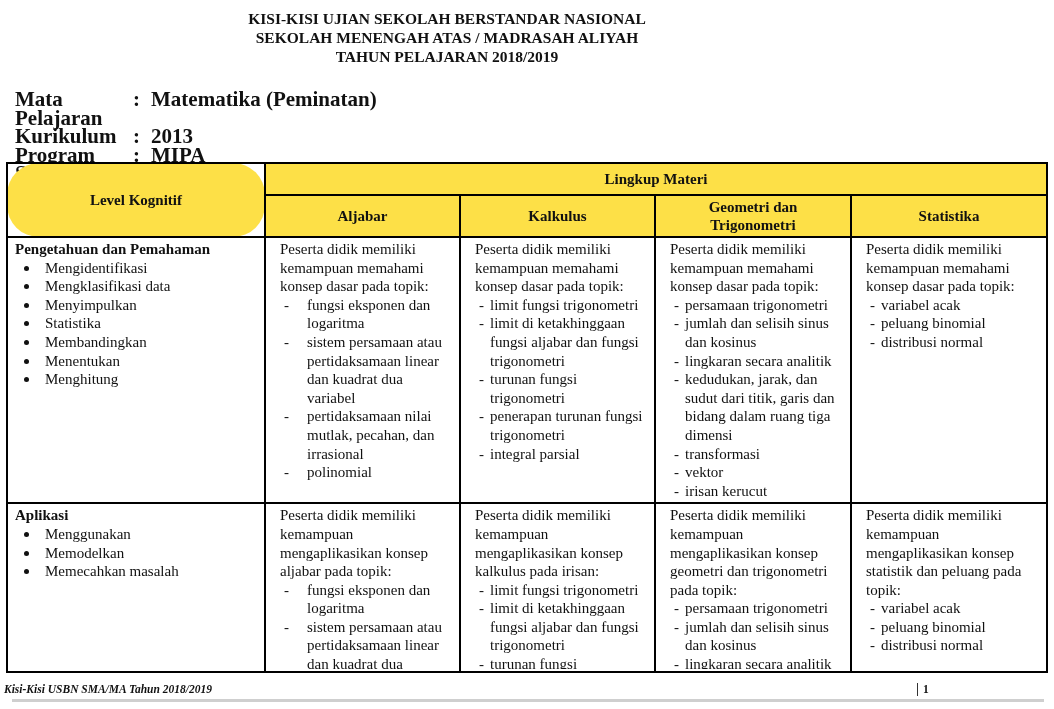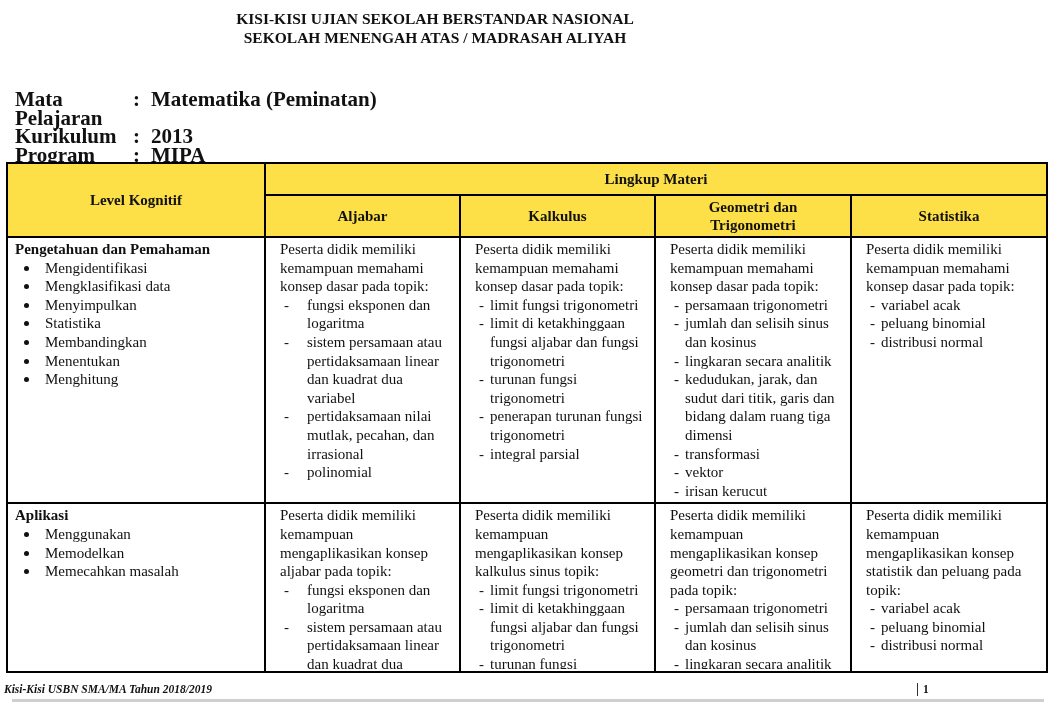--- a/index.html
+++ b/index.html
@@ -1,39 +1,39 @@
 <!DOCTYPE html>
 <html><head>
 <meta charset="utf-8">
 <style>
   html, body { margin:0; padding:0; background:#ffffff; }
   body {
     width:1054px; height:709px; position:relative; overflow:hidden;
     font-family:"Liberation Serif","DejaVu Serif",serif; color:#111;
   }
   .title {
-    position:absolute; left:0; width:870px; top:9px;
+    position:absolute; left:12px; width:870px; top:9px;
     text-align:center; font-weight:bold; font-size:15.5px; line-height:19px;
   }
   .meta {
     position:absolute; left:15px; top:90px; font-weight:bold; font-size:21px; line-height:18.5px;
   }
   .meta-row { display:flex; }
   .meta-label { width:118px; }
   .meta-colon { width:14px; }
   .meta-val { padding-left:4px; }
 
   table.kisi {
     position:absolute; left:6px; top:162px; width:1040px;
     border-collapse:collapse; table-layout:fixed;
     font-size:15px; line-height:18.6px;
   }
   table.kisi th, table.kisi td { border:2.5px solid #000; vertical-align:top; }
   table.kisi th { background:#fde047; font-weight:bold; text-align:center; vertical-align:middle; }
-  .th-level { height:66px; }
+  .th-level { height:66px;border-radius:32px; }
   .th-lingkup { height:28px; }
   .th-sub { height:38px; line-height:18px; }
   td.level-cell { padding:2px 6px 2px 7px; }
   td.content-cell { padding:2px 6px 2px 14px; }
   .level-title { font-weight:bold; }
   ul.bullets { list-style:none; margin:0; padding:0; }
   ul.bullets li { position:relative; padding-left:30px; }
   ul.bullets li::before {
     content:""; position:absolute; left:9px; top:7px; width:5px; height:5px; border-radius:50%; background:#111;
   }
@@ -57,20 +57,21 @@
   .footer-rule {
     position:absolute; left:12px; top:699px; width:1032px; height:3px; background:#cfcfcf;
   }
 </style>
 </head>
 <body>
 
 <div class="title">
   <div>KISI-KISI UJIAN SEKOLAH BERSTANDAR NASIONAL</div>
   <div>SEKOLAH MENENGAH ATAS / MADRASAH ALIYAH</div>
+  <div>TAHUN PELAJARAN 2018/2019</div>
 </div>
 
 <div class="meta">
   <div class="meta-row">
     <span class="meta-label">Mata Pelajaran</span>
     <span class="meta-colon">:</span>
     <span class="meta-val">Matematika (Peminatan)</span>
   </div>
   <div class="meta-row">
     <span class="meta-label">Kurikulum</span>
@@ -179,21 +180,21 @@
             <li>fungsi eksponen dan logaritma</li>
             <li>sistem persamaan atau pertidaksamaan linear dan kuadrat dua</li>
           </ul>
         </div>
       </td>
       <td class="content-cell">
         <div class="cut">
           <div>Peserta didik memiliki</div>
           <div>kemampuan</div>
           <div>mengaplikasikan konsep</div>
-          <div>kalkulus sinus topik:</div>
+          <div>kalkulus pada irisan:</div>
           <ul class="dash-narrow">
             <li>limit fungsi trigonometri</li>
             <li>limit di ketakhinggaan fungsi aljabar dan fungsi trigonometri</li>
             <li>turunan fungsi</li>
           </ul>
         </div>
       </td>
       <td class="content-cell">
         <div class="cut">
           <div>Peserta didik memiliki</div>

